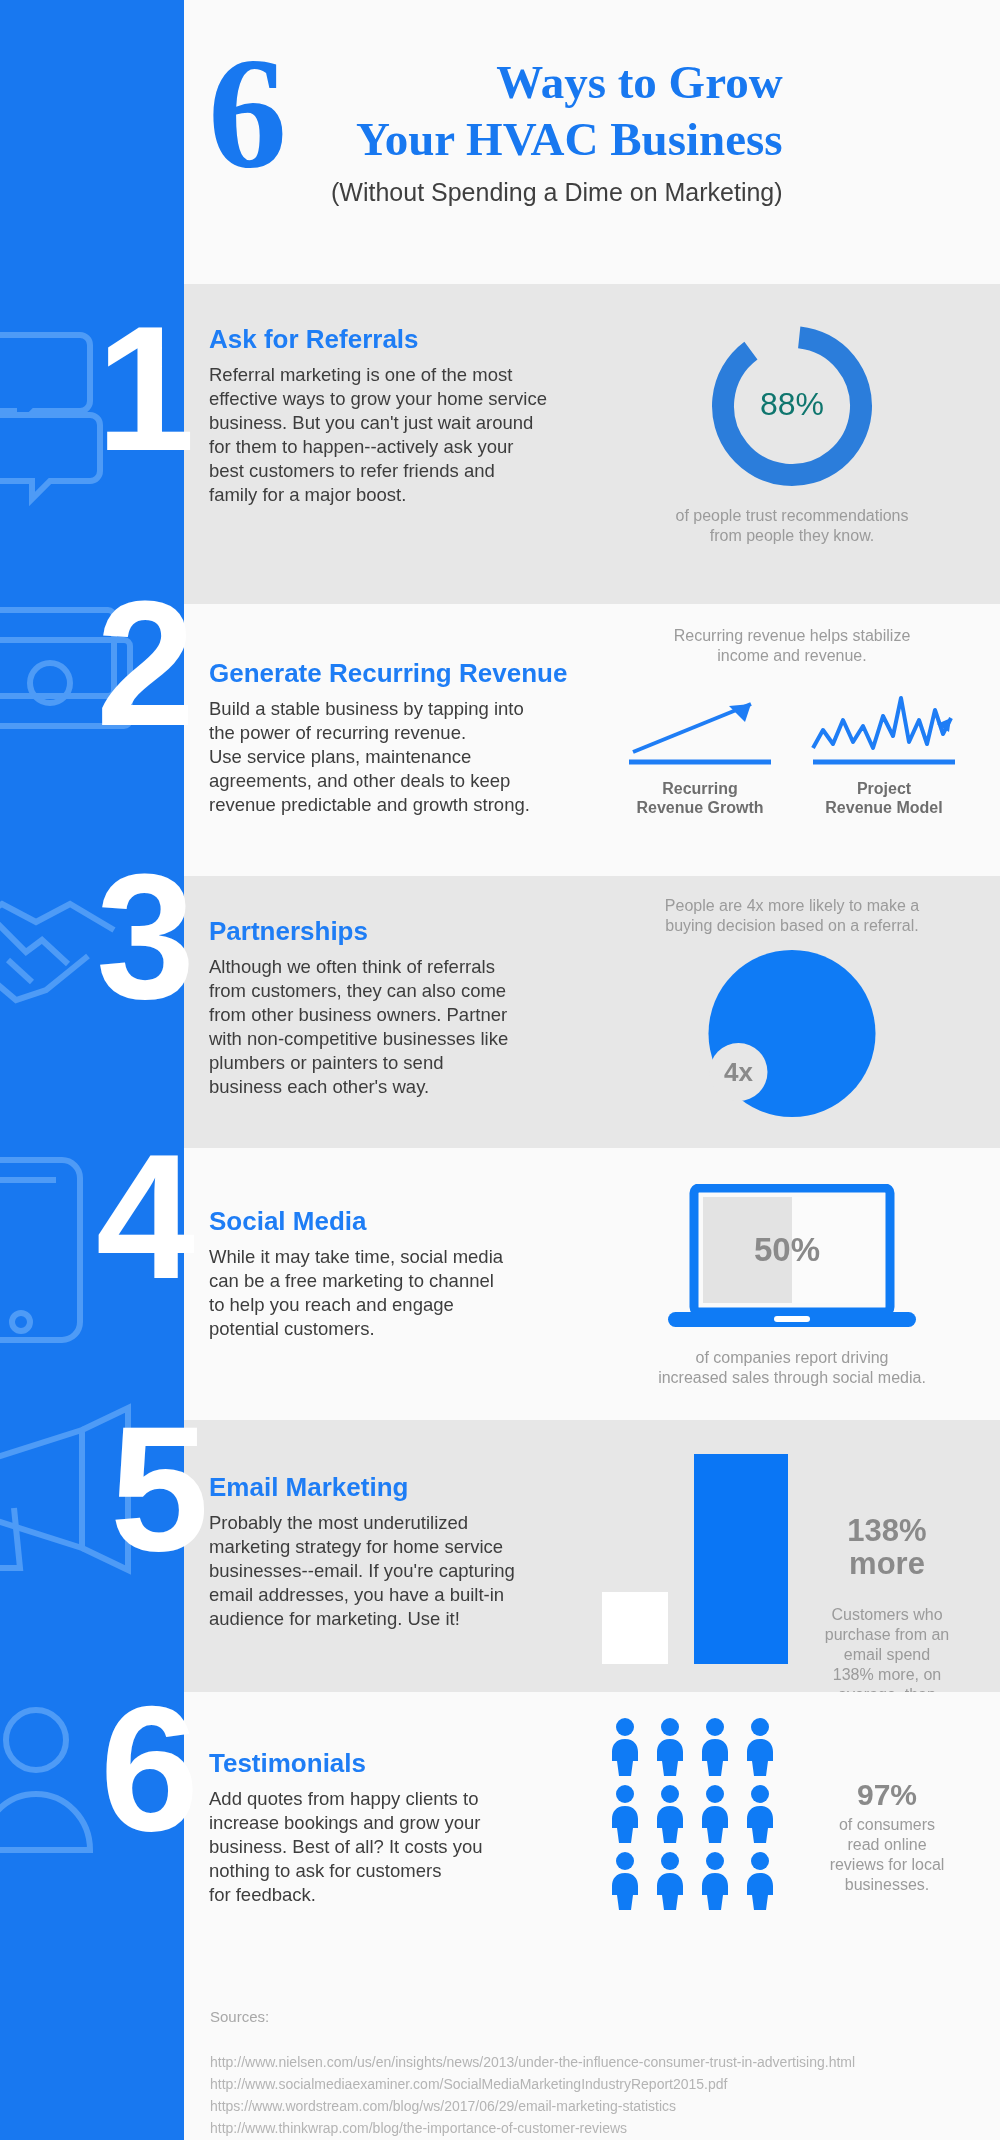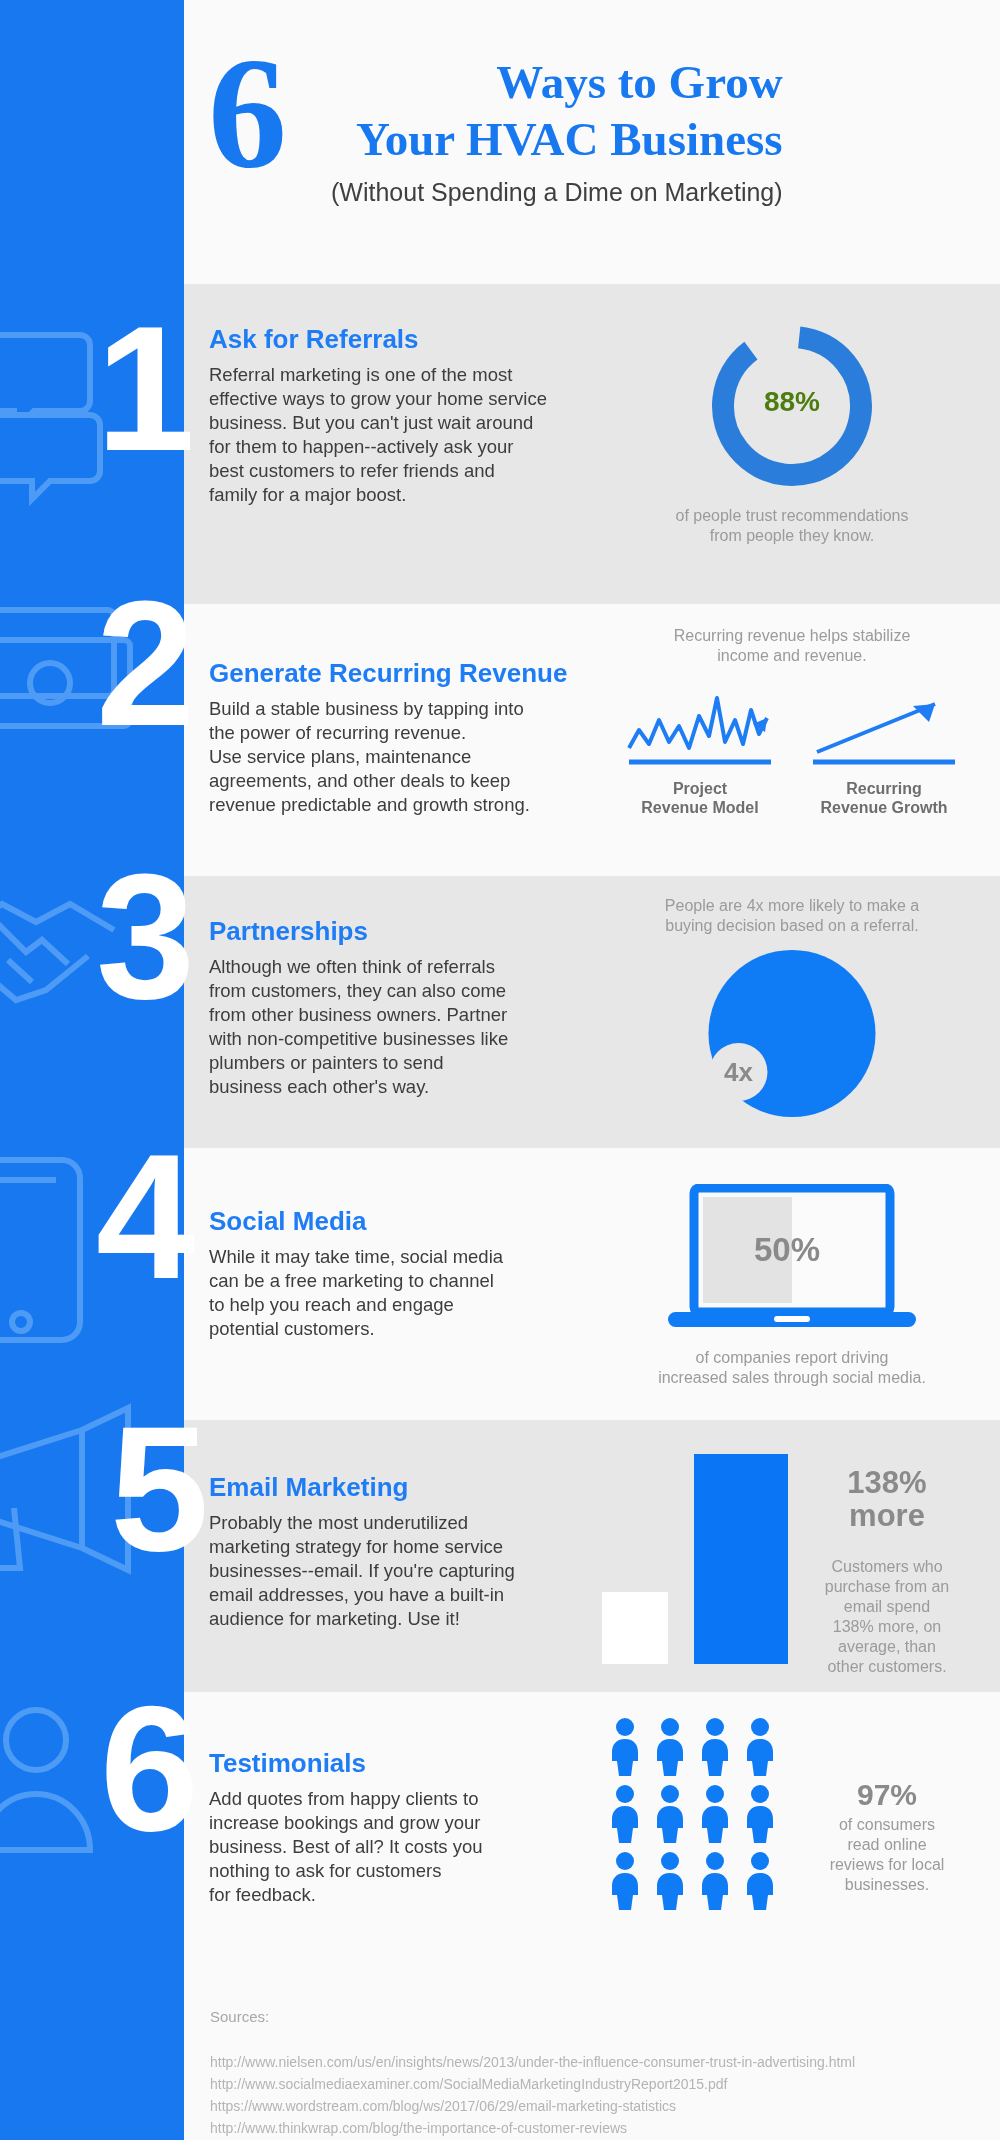--- a/index.html
+++ b/index.html
@@ -127,23 +127,23 @@
     color: #9b9b9b;
     text-align: center;
     white-space: pre-line;
   }
 
   
   .donut-wrap { position: absolute; left: 50%; transform: translateX(-50%); }
   .donut-pct {
     position: absolute;
     left: 0; right: 0;
-    font-weight: 700;
-    font-size: 28px;
-    color: #4d7c0f;
+    font-weight: 400;
+    font-size: 32px;
+    color: #0f766e;
     text-align: center;
   }
   
   .trend-row { display: flex; gap: 34px; justify-content: center; }
   .trend-item { text-align: center; }
   .trend-label {
     margin-top: 7px;
     font-weight: 700;
     font-size: 16px;
     line-height: 1.2;
@@ -166,20 +166,21 @@
     font-size: 33px;
     color: #8a8a8a;
   }
   
   .bar-stat-num {
     font-weight: 700;
     font-size: 31px;
     line-height: 1.08;
     color: #8a8a8a;
     white-space: pre-line;
+    margin-top: 48px;
   }
   .bar-stat-desc {
     margin-top: 24px;
     font-size: 16px;
     line-height: 1.25;
     color: #9b9b9b;
     white-space: pre-line;
   }
   
   .people-grid { display: flex; flex-direction: column; gap: 9px; }
@@ -328,35 +329,35 @@
 Use service plans, maintenance
 agreements, and other deals to keep
 revenue predictable and growth strong.</p>
         </div>
         <div class="viz-col">
           <div class="caption" style="position:absolute; top:22px; left:0; width:100%; padding:0 20px;">Recurring revenue helps stabilize
 income and revenue.</div>
           <div class="trend-row" style="position:absolute; top:86px; left:0; width:100%;">
             <div class="trend-item">
               <svg width="150" height="78" viewBox="0 0 150 78">
+                <path d="M8 62 L126 14" fill="none" stroke="#1e7df5" stroke-width="4"></path>
+                <path d="M126 14 L104 16 L120 32 Z" fill="#1e7df5"></path>
+                <line x1="4" y1="72" x2="146" y2="72" stroke="#1e7df5" stroke-width="5"></line>
+              </svg>
+              <div class="trend-label">Recurring
+Revenue Growth</div>
+            </div>
+            <div class="trend-item">
+              <svg width="150" height="78" viewBox="0 0 150 78">
                 <polyline points="4,58 14,40 24,54 34,30 44,52 54,36 64,58 74,26 84,46 92,8 100,52 110,30 118,54 126,20 134,44 142,28" fill="none" stroke="#1e7df5" stroke-width="4" stroke-linejoin="round"></polyline>
                 <path d="M142 28 L128 34 L140 42 Z" fill="#1e7df5"></path>
                 <line x1="4" y1="72" x2="146" y2="72" stroke="#1e7df5" stroke-width="5"></line>
               </svg>
               <div class="trend-label">Project
 Revenue Model</div>
-            </div>
-            <div class="trend-item">
-              <svg width="150" height="78" viewBox="0 0 150 78">
-                <path d="M8 62 L126 14" fill="none" stroke="#1e7df5" stroke-width="4"></path>
-                <path d="M126 14 L104 16 L120 32 Z" fill="#1e7df5"></path>
-                <line x1="4" y1="72" x2="146" y2="72" stroke="#1e7df5" stroke-width="5"></line>
-              </svg>
-              <div class="trend-label">Recurring
-Revenue Growth</div>
             </div>
           </div>
         </div>
       </div>
     </div>
 
     <div class="section shade" style="height:272px;">
       <div class="sec-inner">
         <div class="text-col" style="padding-top:40px;">
           <h2 class="sec-title">Partnerships</h2>

